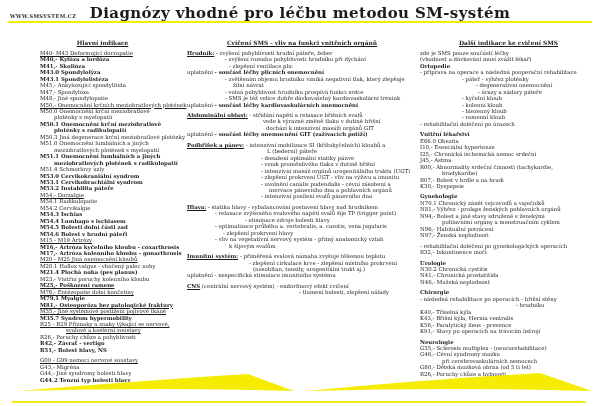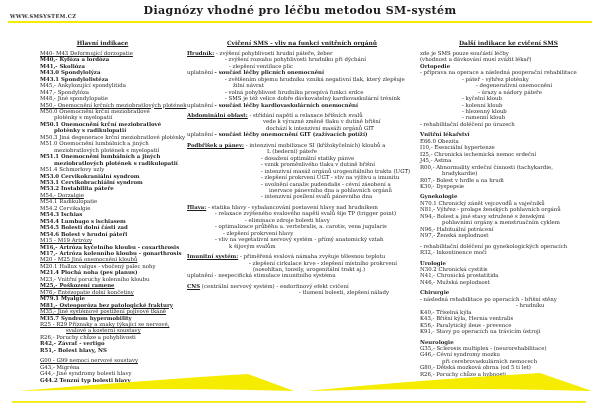--- a/index.html
+++ b/index.html
@@ -2,21 +2,21 @@
 <html><head>
 <meta charset="utf-8">
 <style>
   html,body{margin:0;padding:0;background:#888;}
   .page{
     position:relative; width:600px; height:406px; background:#ffffff;
     font-family:"DejaVu Serif", serif; color:#1c1c1c; overflow:hidden;
   }
   .title{
     position:absolute; top:4px; left:0; right:0; text-align:center;
-    font-size:11px; font-weight:bold; letter-spacing:0.4px;
+    font-size:15px; font-weight:bold; letter-spacing:0.4px;
   }
   .site{
     position:absolute; top:13px; left:10px; font-size:5px; font-weight:bold;
     letter-spacing:0.4px; color:#2b2b2b;
   }
   .top-rule{
     position:absolute; top:21px; left:8px; right:8px; height:2px; background:#f6ec00;
   }
   .col{ position:absolute; top:40px; font-size:5.4px; line-height:6.45px; }
   .col-left{ left:40px; width:150px; }

